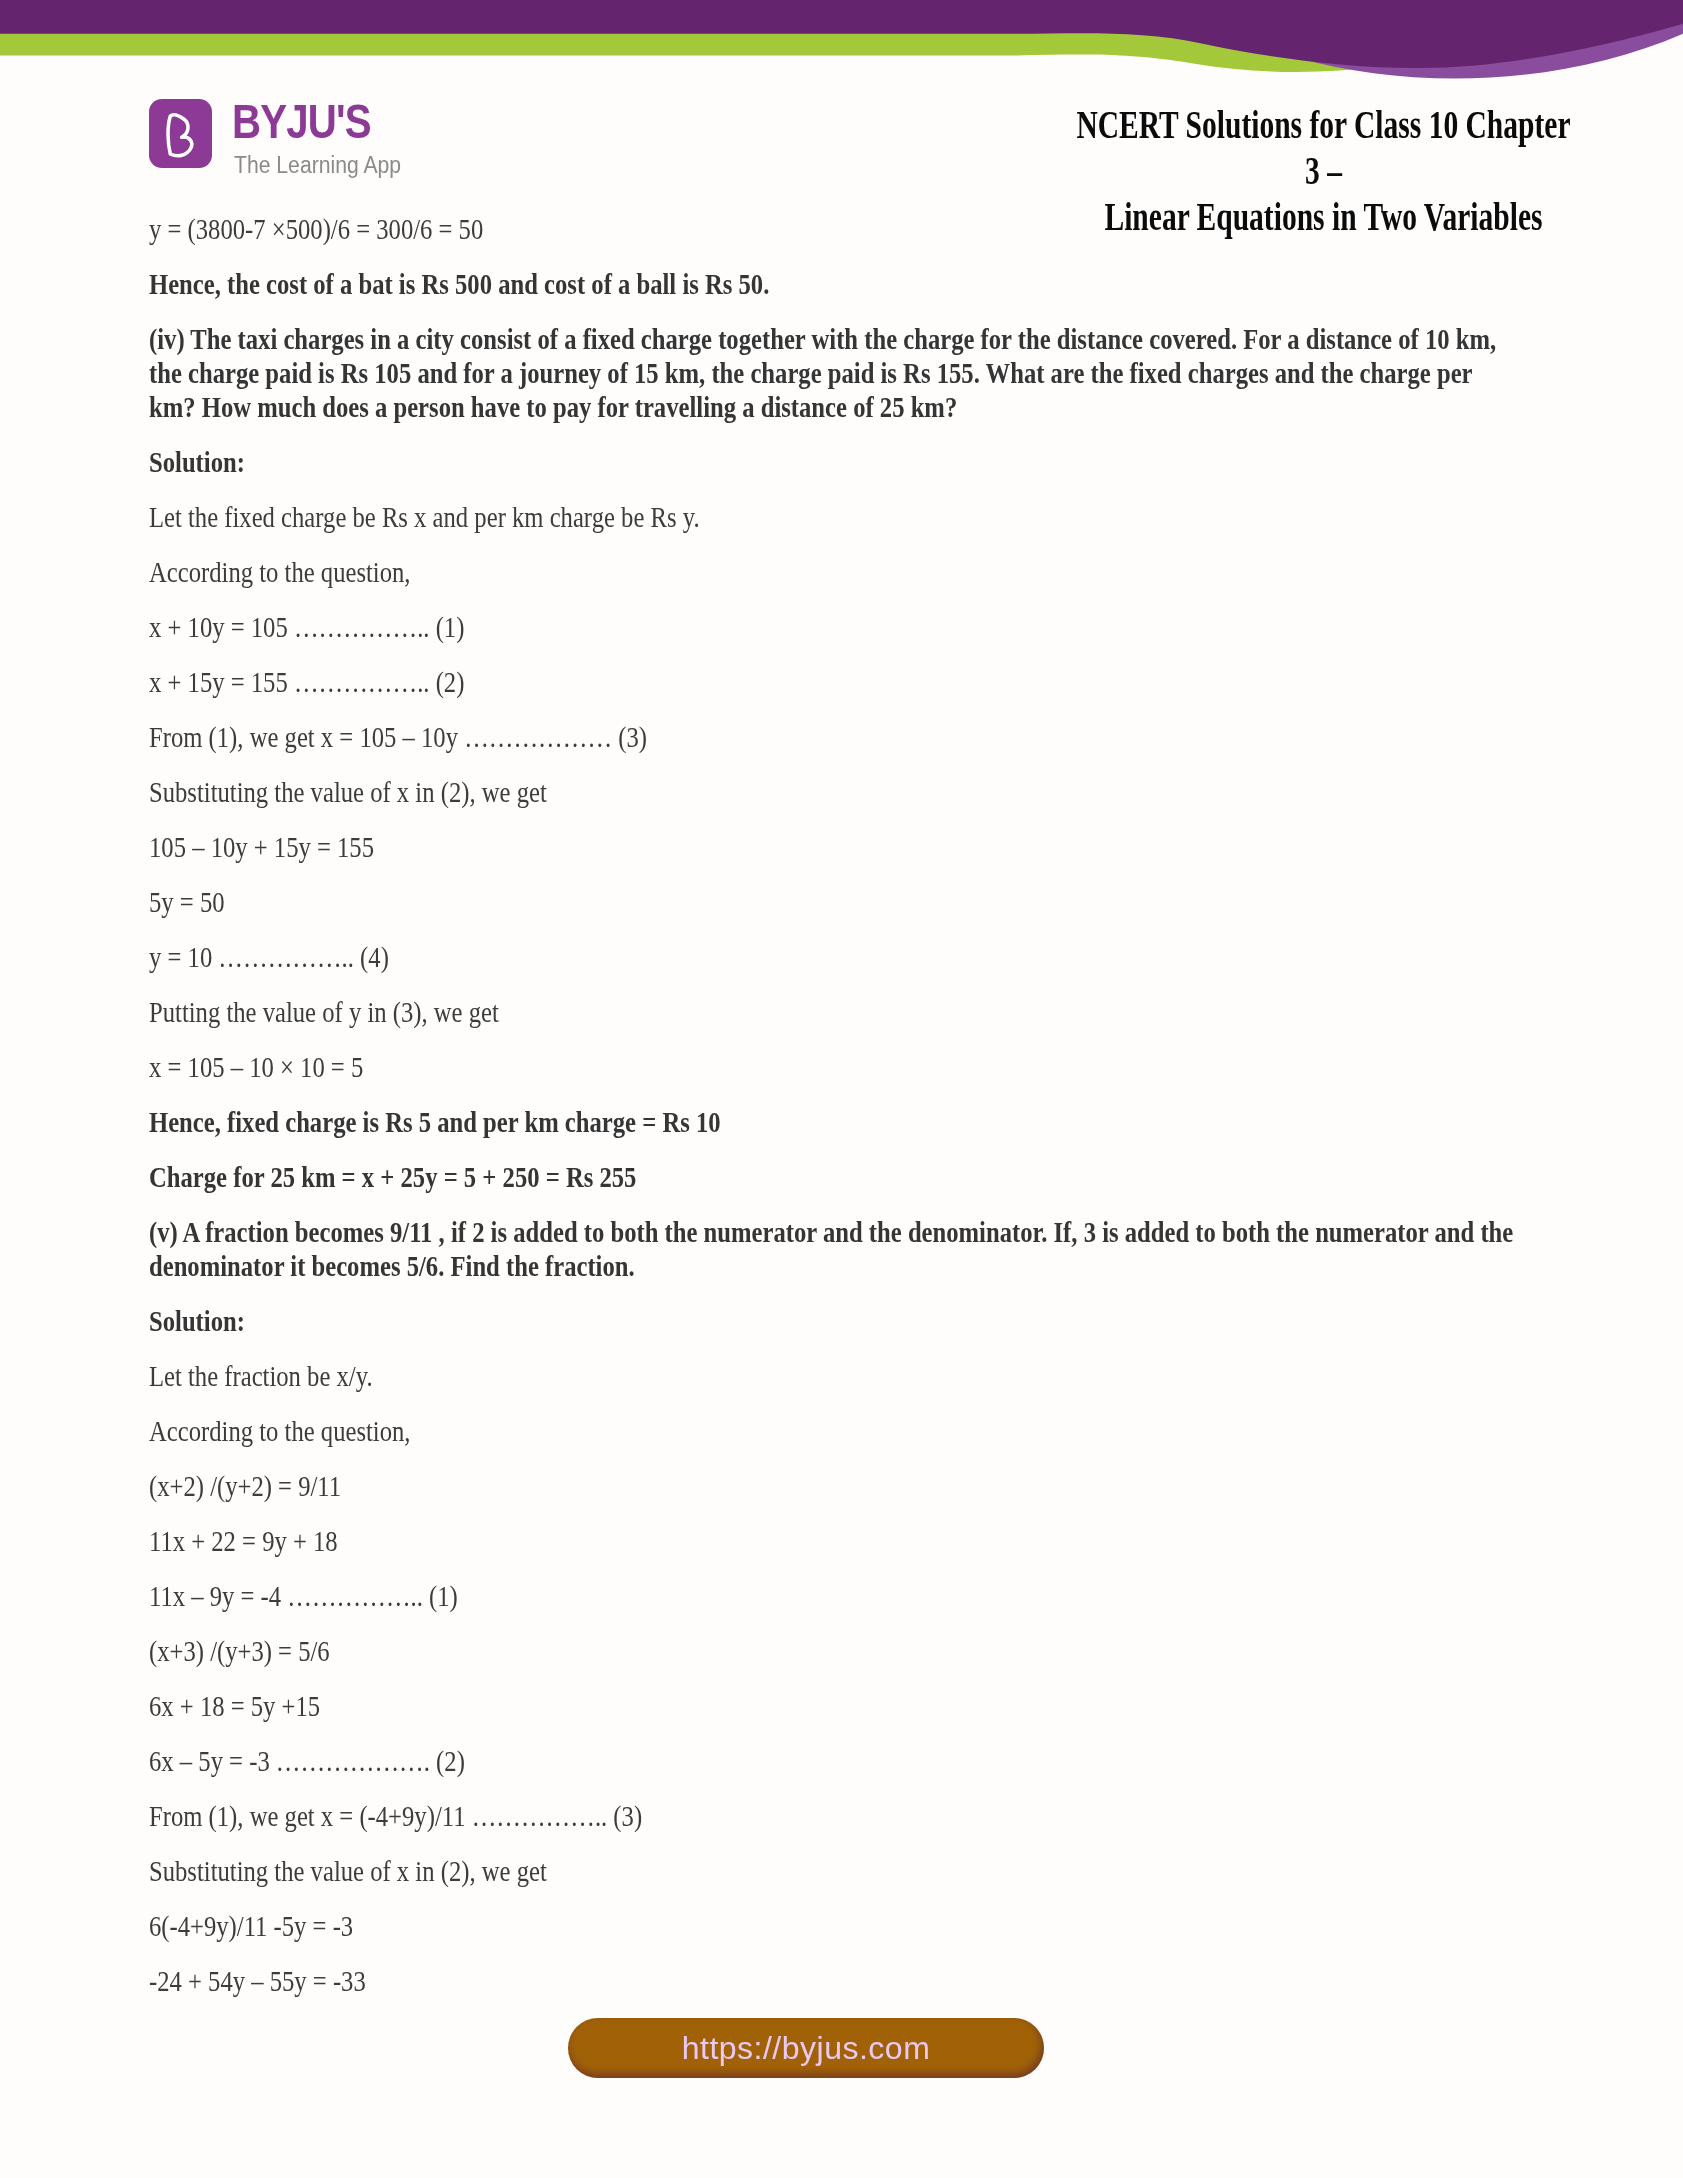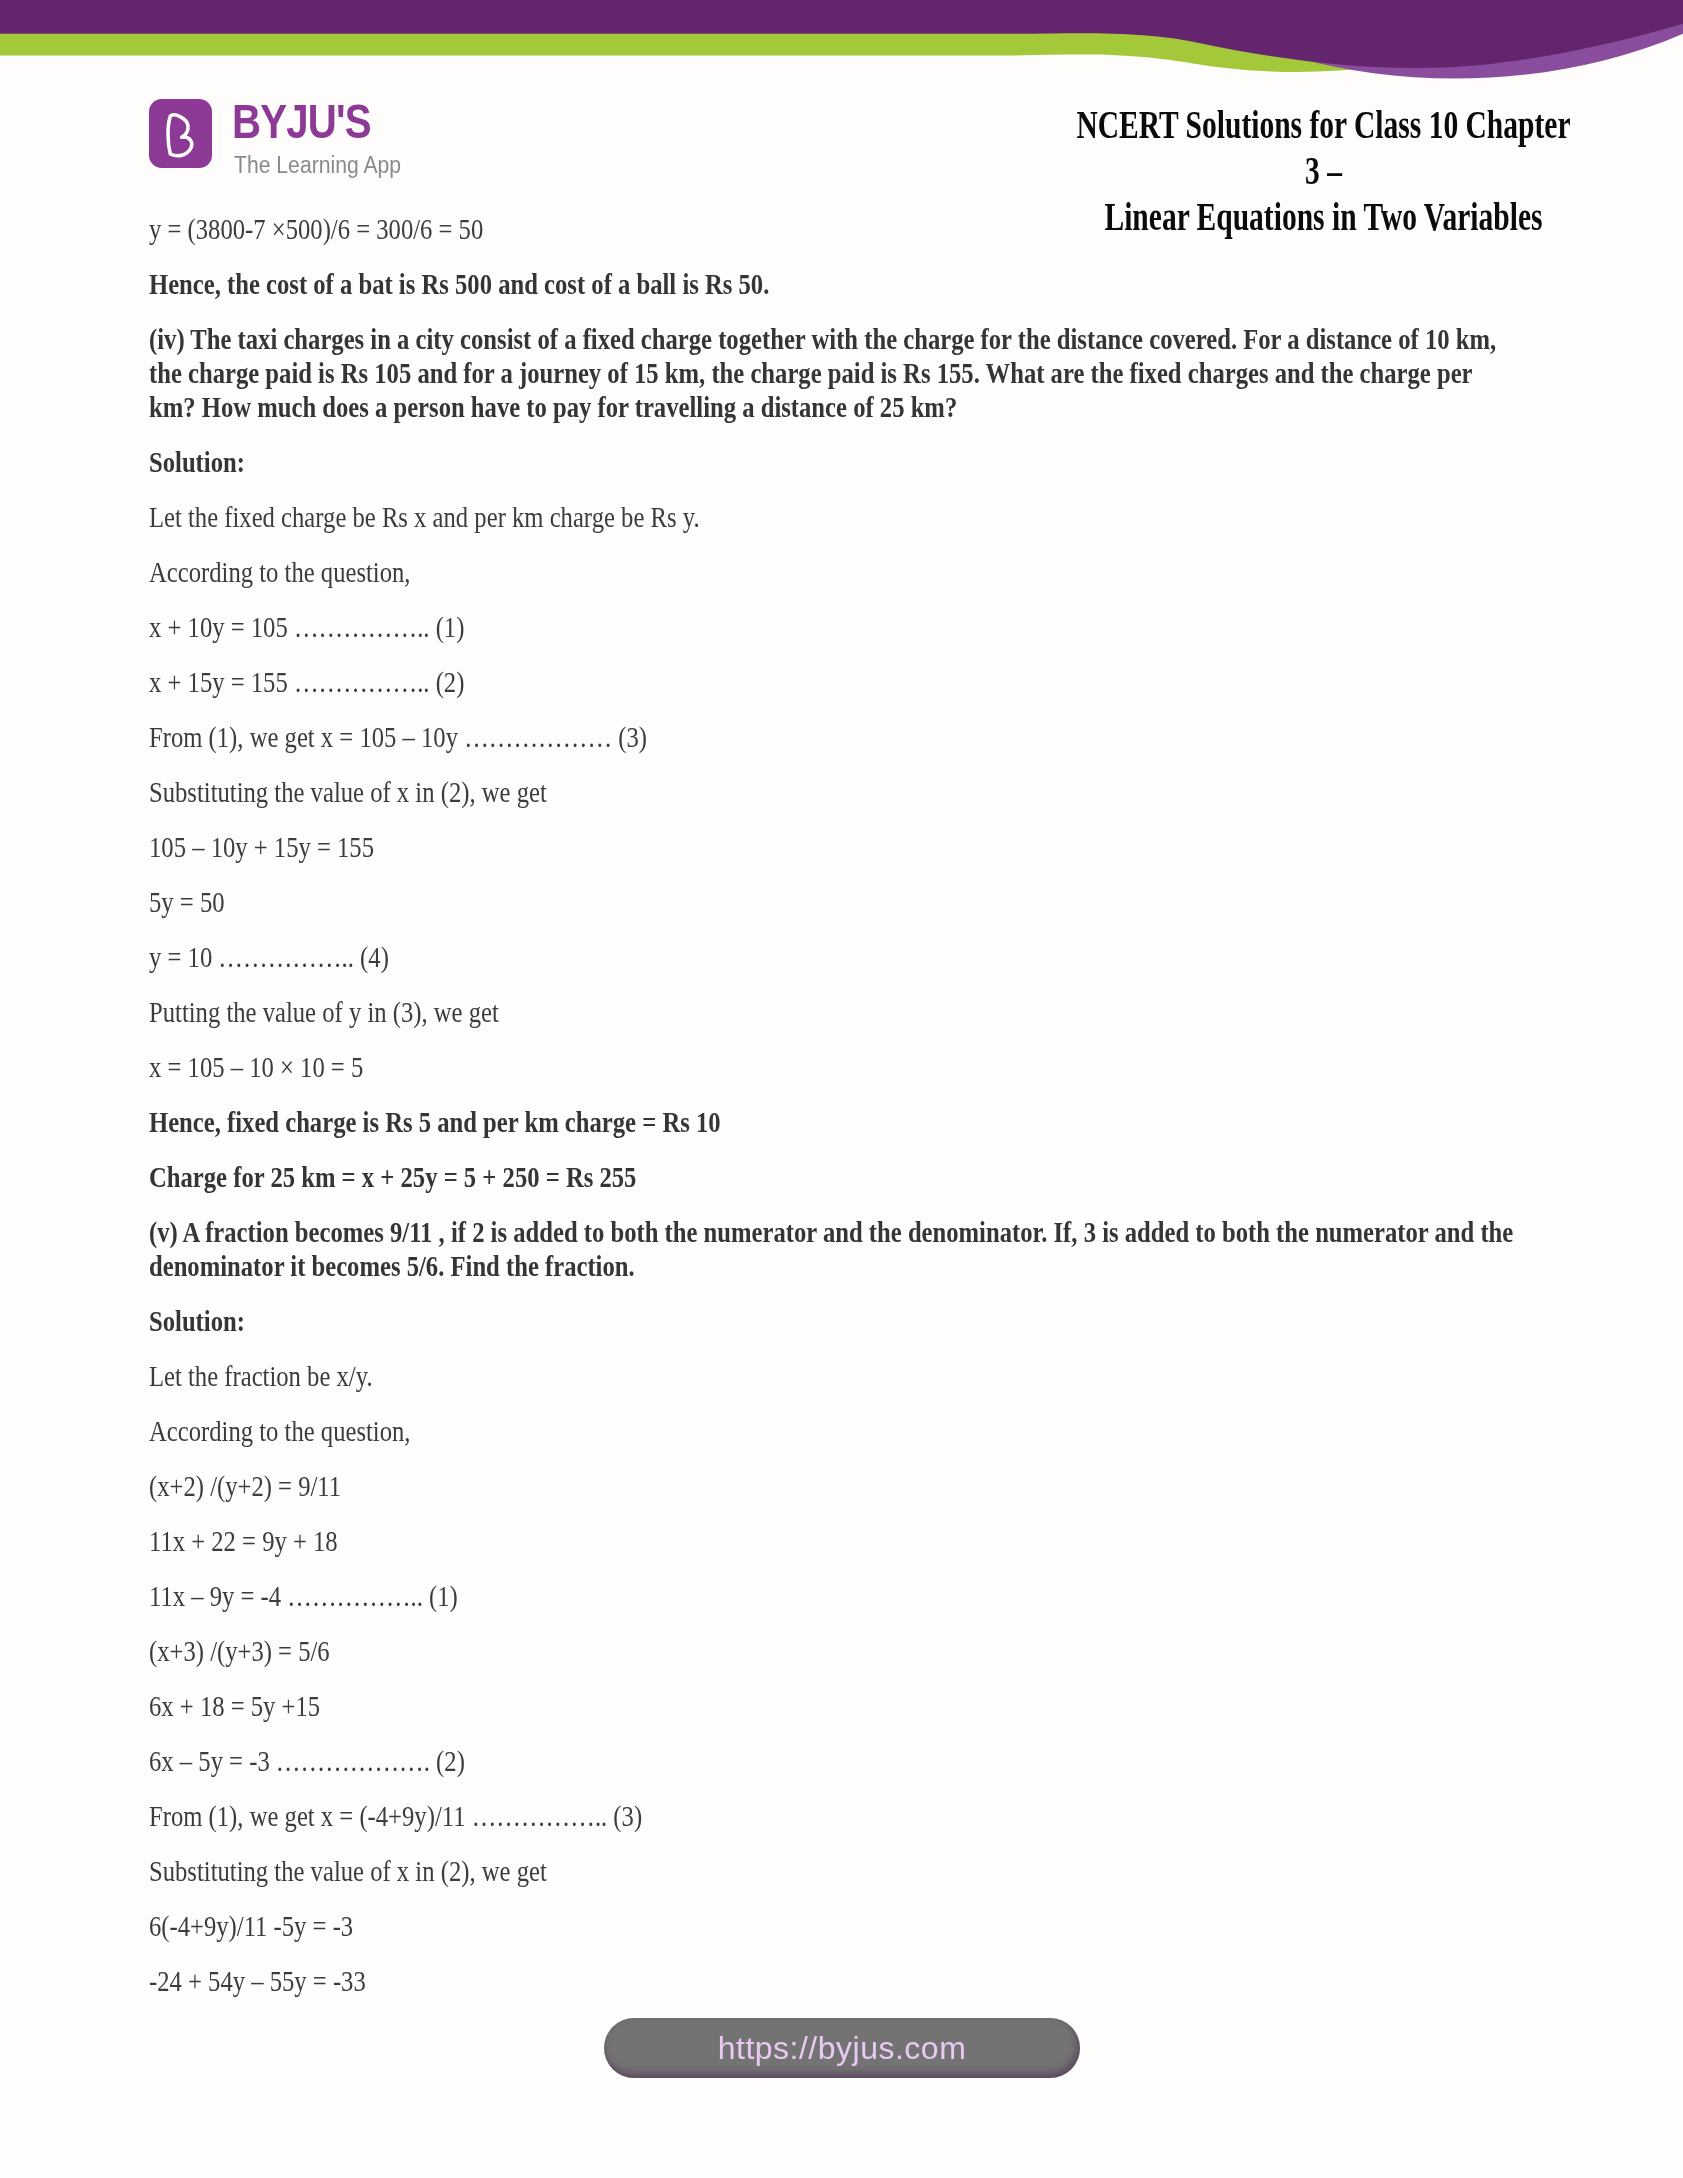--- a/index.html
+++ b/index.html
@@ -37,22 +37,22 @@
   
   #content{
     position:absolute;left:149px;top:212px;width:1614px;
     transform:scaleX(0.85);transform-origin:left top;
     color:#3c3c3c;font-size:29px;line-height:34px;
   }
   #content p{margin:0 0 21px 0;}
   #content p.bold{font-weight:bold;color:#353535;}
   
   #footer-pill{
-    position:absolute;left:604px;top:2018px;width:476px;height:60px;
-    background:#737373;border-radius:31px;
+    position:absolute;left:568px;top:2018px;width:476px;height:60px;
+    background:#a16207;border-radius:31px;
     box-shadow:inset -2px -4px 8px rgba(60,10,70,0.45);
     display:flex;align-items:center;justify-content:center;
     cursor:pointer;border:none;
   }
   #footer-pill span{
     font-family:"Liberation Sans", sans-serif;
     font-size:32px;color:#e9c9f1;letter-spacing:0.5px;
   }
 </style>
 </head>

